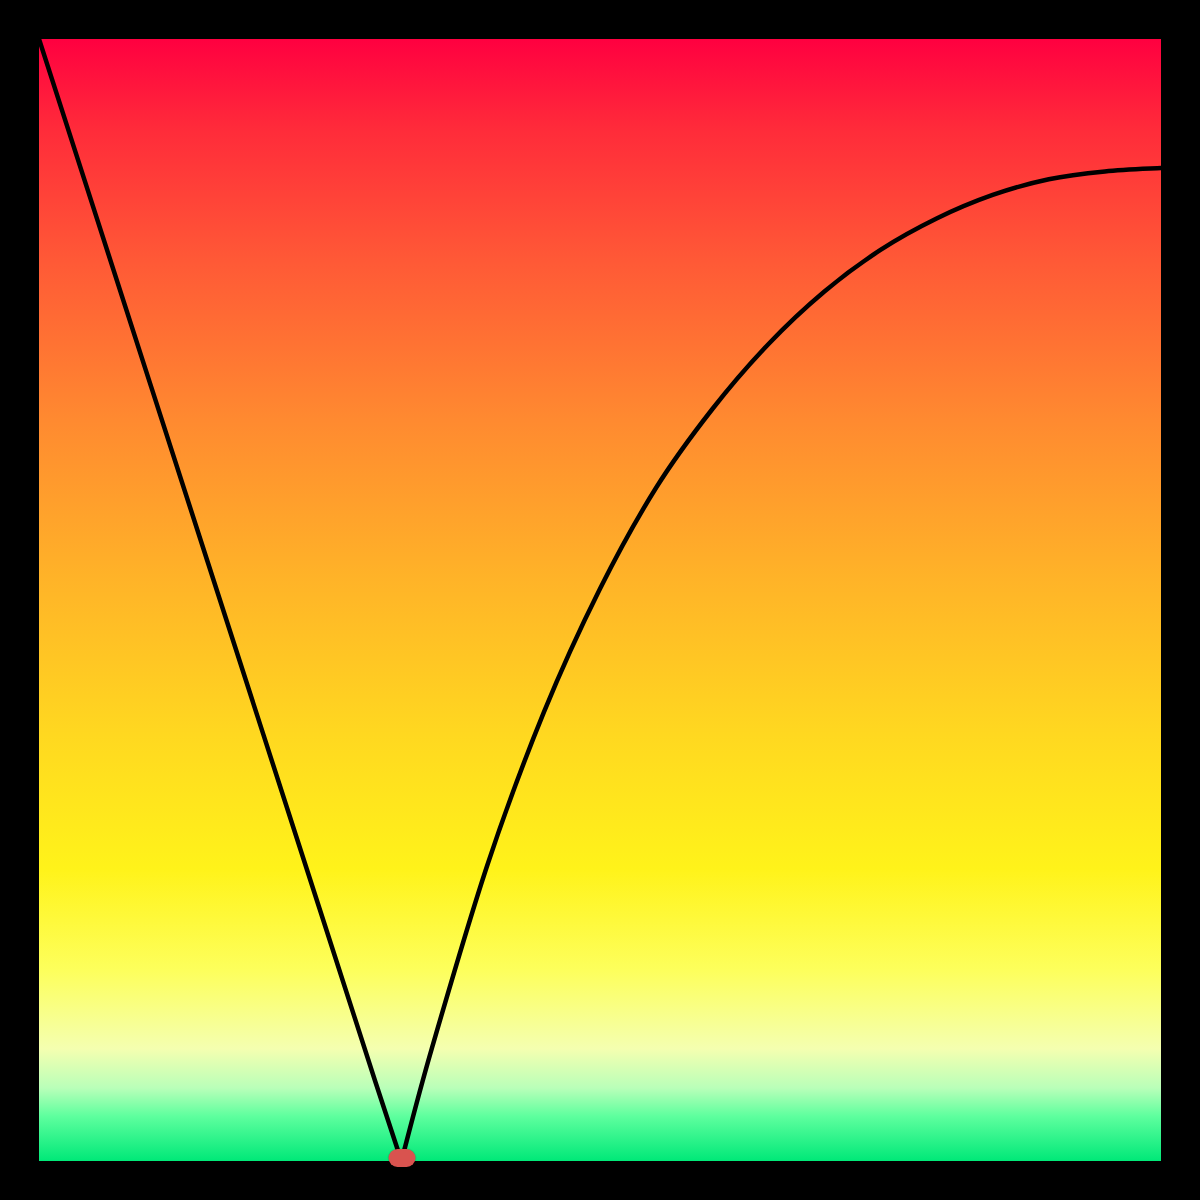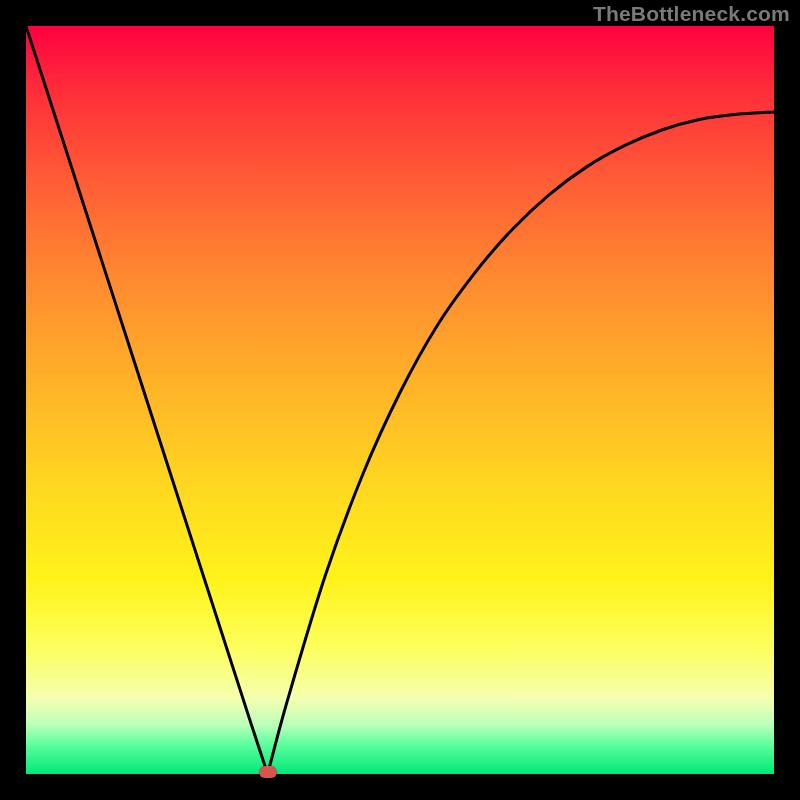--- a/index.html
+++ b/index.html
@@ -60,14 +60,13 @@
 </head>
 <body>
 
 <div class="frame">
   <div class="plot-area">
     <svg class="curve-svg" viewBox="0 0 748 748" preserveAspectRatio="none">
       <path fill="none" stroke="#000" stroke-width="3" stroke-linejoin="round" stroke-linecap="round" d="M 0.00 0.00 L 37.40 115.94 L 74.80 231.88 L 112.20 347.82 L 149.60 463.76 L 187.00 579.70 L 224.40 695.64 L 241.60 748.00 C 244.97 735.53, 252.20 706.24, 261.80 673.20 C 271.40 640.16, 286.73 587.18, 299.20 549.78 C 311.67 512.38, 324.13 479.34, 336.60 448.80 C 349.07 418.26, 361.53 391.45, 374.00 366.52 C 386.47 341.59, 398.93 319.15, 411.40 299.20 C 423.87 279.25, 436.33 262.80, 448.80 246.84 C 461.27 230.88, 473.73 216.55, 486.20 203.46 C 498.67 190.37, 511.13 178.77, 523.60 168.30 C 536.07 157.83, 548.53 148.73, 561.00 140.62 C 573.47 132.52, 585.93 125.79, 598.40 119.68 C 610.87 113.57, 623.33 108.34, 635.80 103.97 C 648.27 99.61, 660.73 96.12, 673.20 93.50 C 685.67 90.88, 698.13 89.51, 710.60 88.26 C 723.07 87.02, 741.77 86.39, 748.00 86.02"></path>
     </svg>
     <div class="marker" style="left: 232.604px; top: 740px;"></div>
   </div>
-  <div class="watermark">TheBottleneck.com</div>
 </div>
 
 </body></html>

